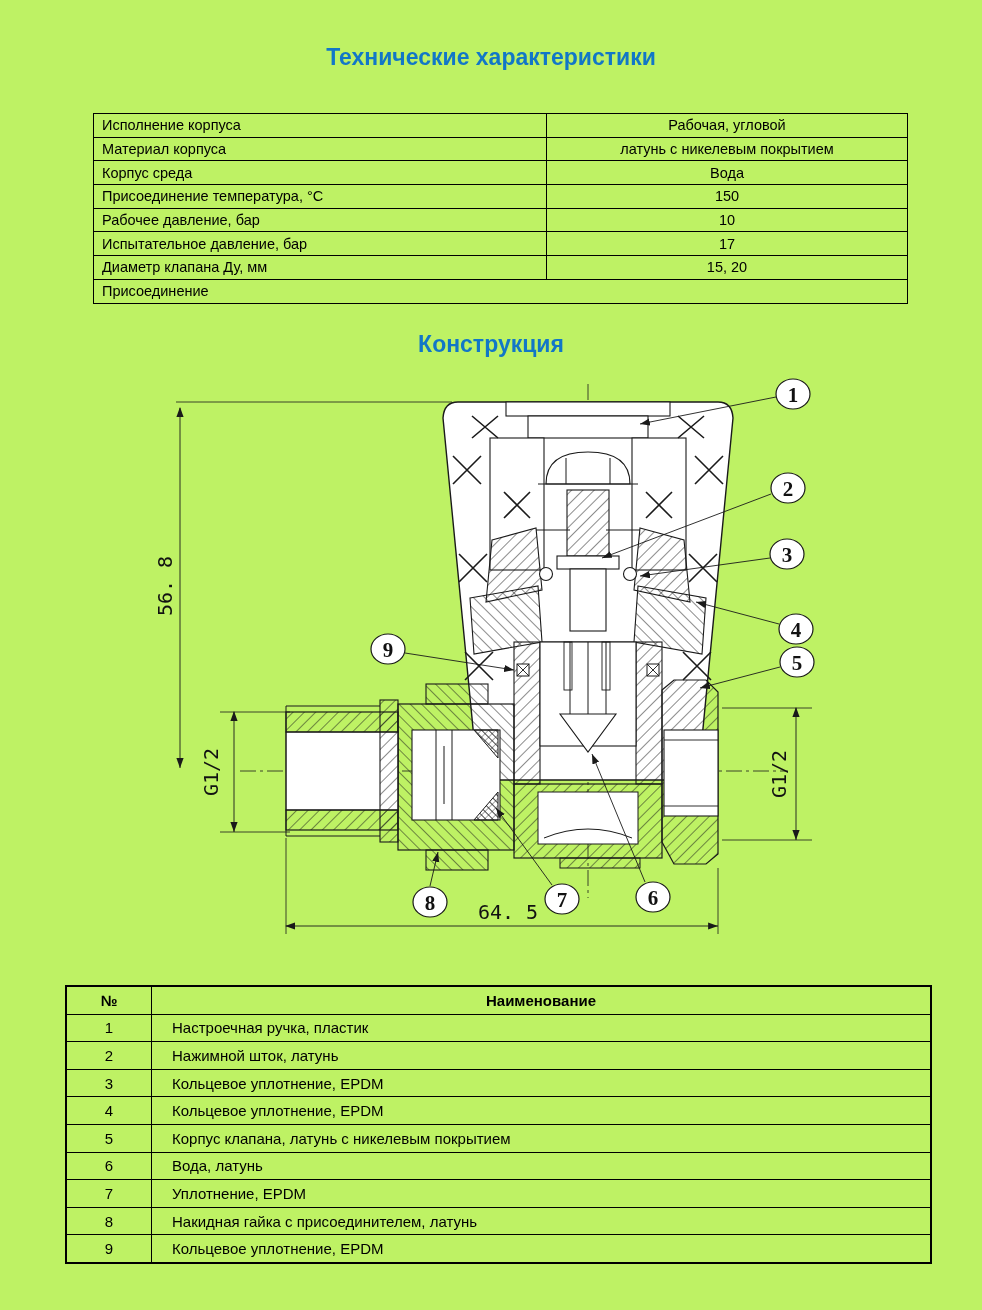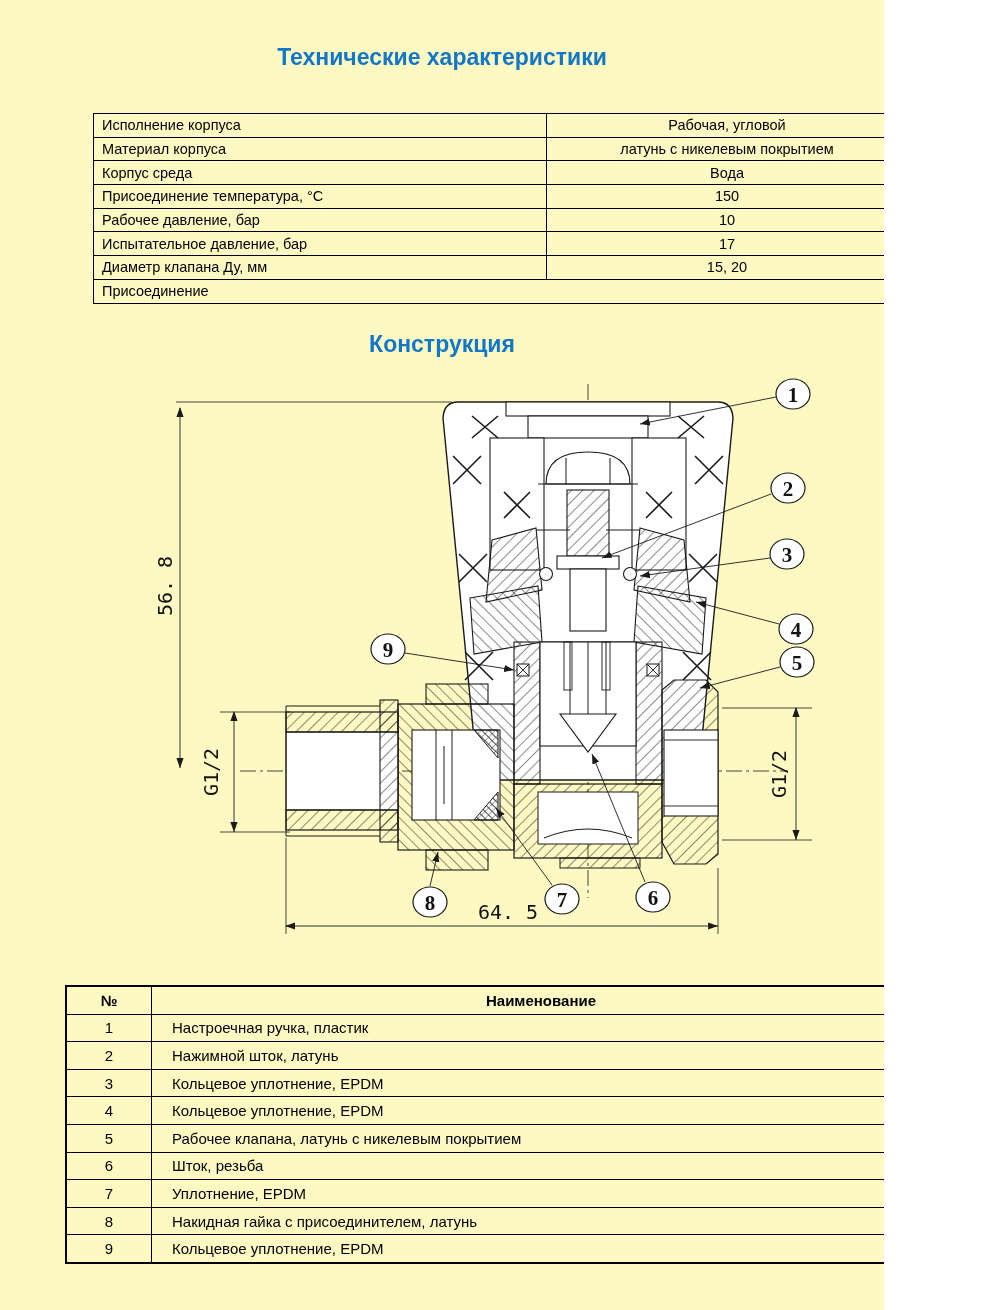--- a/index.html
+++ b/index.html
@@ -1,16 +1,16 @@
 <!DOCTYPE html>
 <html><head>
 <meta charset="utf-8">
 <style>
   html,body{margin:0;padding:0;background:#fff;}
-  .page{position:relative;width:884px;height:1310px;background:#fef9c3;overflow:hidden;
+  .page{position:relative;width:982px;height:1310px;background:#bef264;overflow:hidden;
         font-family:"Liberation Sans",sans-serif;color:#000;}
   .doc-title{position:absolute;left:0;width:100%;text-align:center;
              font-size:23px;font-weight:bold;color:#1277C7;}
   #title-specs{top:44px;}
   #title-construction{top:331px;}
 
   
   .spec-table{position:absolute;left:93px;top:113px;width:813px;border:1.5px solid #000;}
   .spec-row{display:grid;grid-template-columns:452px 1fr;height:22.7px;border-top:1px solid #000;}
   .spec-row:first-child{border-top:none;}
@@ -283,25 +283,25 @@
     <div class="parts-row">
       <div class="parts-num">3</div>
       <div class="parts-name">Кольцевое уплотнение, EPDM</div>
     </div>
     <div class="parts-row">
       <div class="parts-num">4</div>
       <div class="parts-name">Кольцевое уплотнение, EPDM</div>
     </div>
     <div class="parts-row">
       <div class="parts-num">5</div>
-      <div class="parts-name">Рабочее клапана, латунь с никелевым покрытием</div>
+      <div class="parts-name">Корпус клапана, латунь с никелевым покрытием</div>
     </div>
     <div class="parts-row">
       <div class="parts-num">6</div>
-      <div class="parts-name">Шток, резьба</div>
+      <div class="parts-name">Вода, латунь</div>
     </div>
     <div class="parts-row">
       <div class="parts-num">7</div>
       <div class="parts-name">Уплотнение, EPDM</div>
     </div>
     <div class="parts-row">
       <div class="parts-num">8</div>
       <div class="parts-name">Накидная гайка с присоединителем, латунь</div>
     </div>
     <div class="parts-row">

